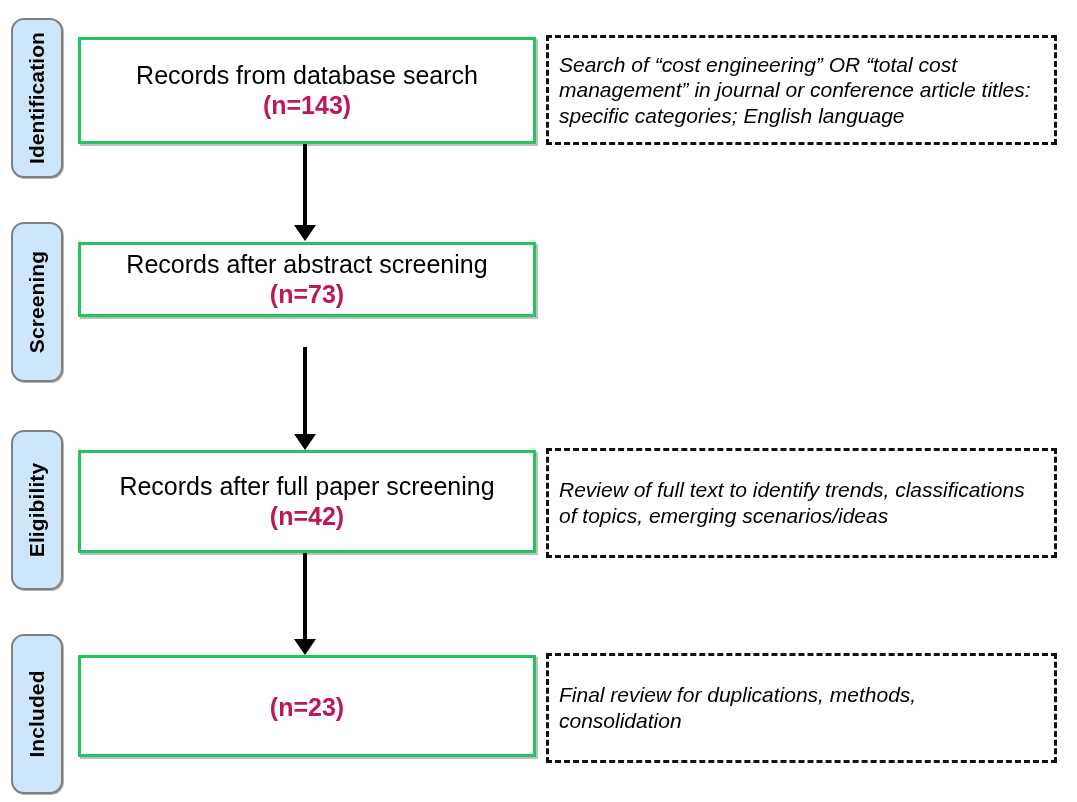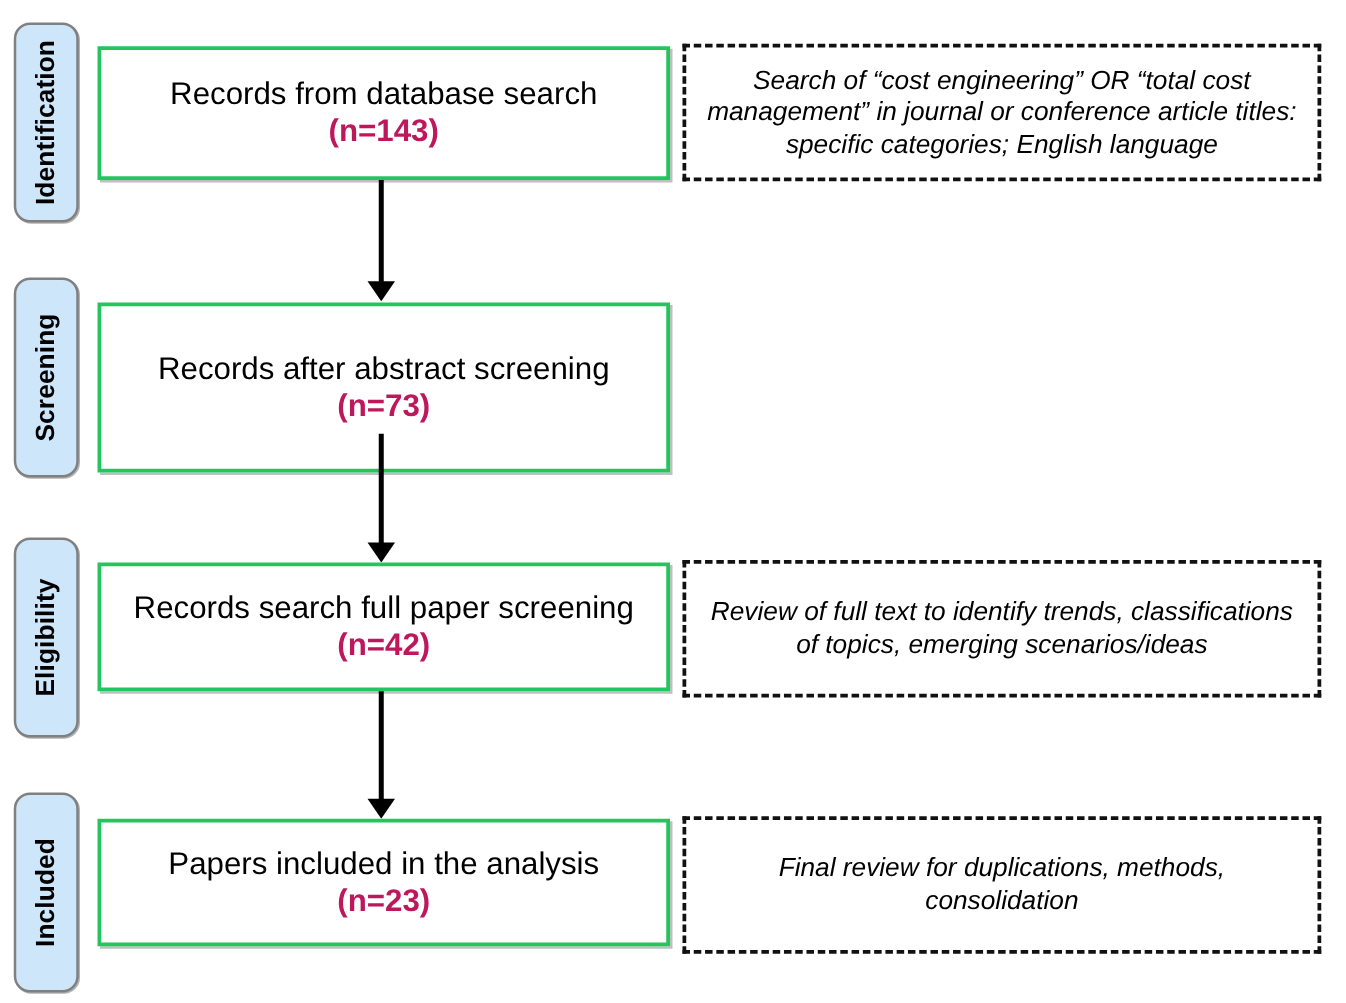--- a/index.html
+++ b/index.html
@@ -78,21 +78,21 @@
   .note-box {
     position: absolute;
     left: 546px;
     width: 511px;
     box-sizing: border-box;
     background: #ffffff;
     border: 3px dashed #111111;
     display: flex;
     align-items: center;
     justify-content: center;
-    text-align: center;
+    text-align: left;
     padding: 4px 10px;
   }
   .note-text {
     font-size: 21px;
     font-style: italic;
     color: #000000;
     line-height: 1.22;
   }
 
   
@@ -132,53 +132,52 @@
   </div>
 
   <div class="arrow" style="top:144px; height:82px;">
     <div class="arrow-head"></div>
   </div>
 
   <div class="stage-pill" style="top:222px; height:160px;">
     <span class="stage-pill-label">Screening</span>
   </div>
 
-  <div class="flow-box" style="top:242px; height:136px;">
+  <div class="flow-box" style="top:242px; height:75px;">
     <div class="flow-box-title">Records after abstract screening</div>
     <div class="flow-box-count">(n=73)</div>
   </div>
 
 
   <div class="arrow" style="top:347px; height:88px;">
     <div class="arrow-head"></div>
   </div>
 
   <div class="stage-pill" style="top:430px; height:160px;">
     <span class="stage-pill-label">Eligibility</span>
   </div>
 
   <div class="flow-box" style="top:450px; height:103px;">
-    <div class="flow-box-title">Records search full paper screening</div>
+    <div class="flow-box-title">Records after full paper screening</div>
     <div class="flow-box-count">(n=42)</div>
   </div>
 
   <div class="note-box" style="top:448px; height:110px;">
     <div class="note-text">Review of full text to identify trends, classifications of topics, emerging scenarios/ideas</div>
   </div>
 
   <div class="arrow" style="top:553px; height:87px;">
     <div class="arrow-head"></div>
   </div>
 
   <div class="stage-pill" style="top:634px; height:160px;">
     <span class="stage-pill-label">Included</span>
   </div>
 
   <div class="flow-box" style="top:655px; height:102px;">
-    <div class="flow-box-title">Papers included in the analysis</div>
     <div class="flow-box-count">(n=23)</div>
   </div>
 
   <div class="note-box" style="top:653px; height:110px;">
     <div class="note-text">Final review for duplications, methods, consolidation</div>
   </div>
 
 </div>
 
 </body></html>

